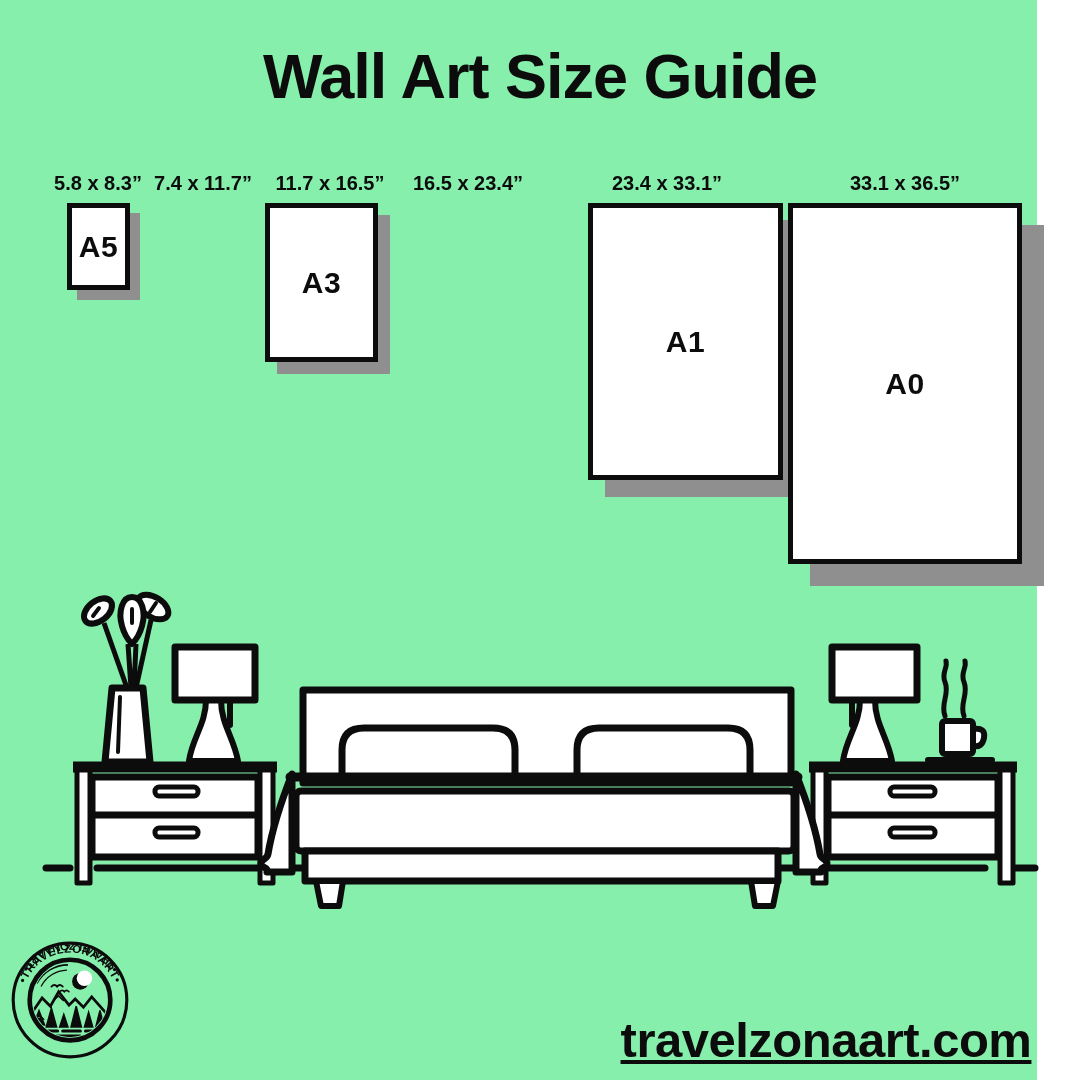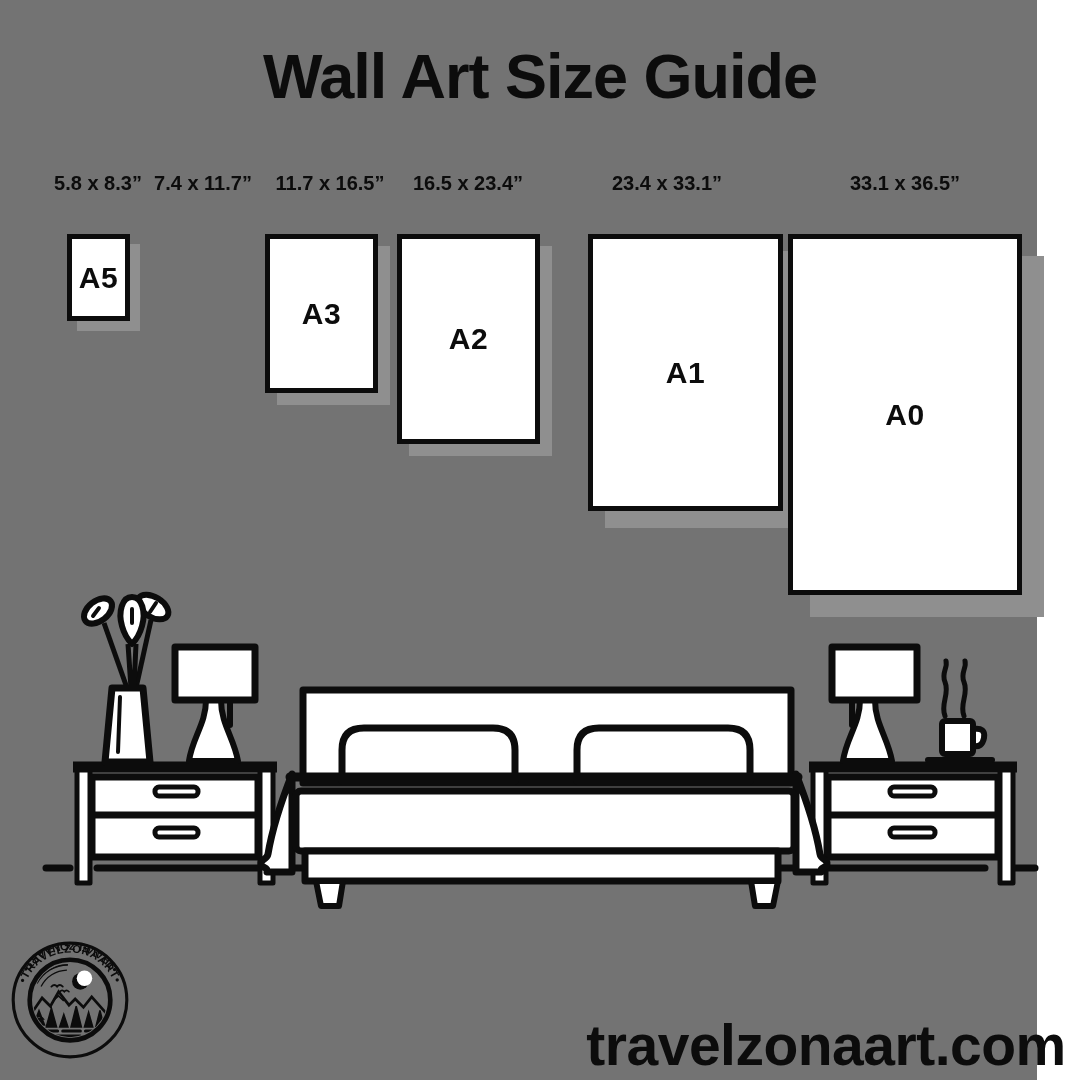--- a/index.html
+++ b/index.html
@@ -1,37 +1,37 @@
 <!DOCTYPE html>
 <html><head>
 <meta charset="utf-8">
 <style>
   * { margin:0; padding:0; box-sizing:border-box; }
   html,body { width:1080px; height:1080px; background:#ffffff; overflow:hidden;
               font-family:"Liberation Sans", sans-serif; color:#0c0c0c; }
-  .stage { position:relative; width:1037px; height:1080px; background:#737373;padding-left:46px; }
+  .stage { position:relative; width:1037px; height:1080px; background:#86efac;padding-left:46px; }
 
   .page-title { position:absolute; top:40px; left:0; width:1080px; text-align:center;
                 font-size:63px; font-weight:bold; letter-spacing:-1px; color:#0c0c0c; }
 
   .dims-label { position:absolute; top:172px; transform:translateX(-50%);
                 font-size:20px; font-weight:bold; white-space:nowrap; color:#0c0c0c; }
 
   .paper { position:absolute; background:#ffffff; border:5px solid #0c0c0c;
-           display:flex; align-items:center; justify-content:center;margin-top:31px; }
+           display:flex; align-items:center; justify-content:center; }
   .paper span { font-size:30px; font-weight:bold; color:#0c0c0c; letter-spacing:0.5px; }
 
   .room-svg { position:absolute; left:40px; top:590px; width:1000px; height:330px; }
   .room-svg path, .room-svg rect, .room-svg line, .room-svg ellipse { stroke:#0c0c0c; }
 
   .logo-svg { position:absolute; left:8px; top:938px; width:124px; height:124px; }
 
   .website { position:absolute; top:1012px; left:826px; transform:translateX(-50%);
-             font-size:57px; font-weight:bold; letter-spacing:-0.5px; white-space:nowrap;
-             color:#0c0c0c; }
+             font-size:49px; font-weight:bold; letter-spacing:-0.5px; white-space:nowrap;
+             color:#0c0c0c;text-decoration:underline; }
 </style>
 </head>
 <body>
 
 <div class="stage">
 
   <div class="page-title">Wall Art Size Guide</div>
 
   <div class="dims-label" style="left:98px">5.8 x 8.3”</div>
   <div class="paper" style="left:67px;top:203px;width:63px;height:87px;box-shadow:10px 10px 0 #8f8f8f">
@@ -39,23 +39,20 @@
   </div>
 
   <div class="dims-label" style="left:203px">7.4 x 11.7”</div>
 
   <div class="dims-label" style="left:330px">11.7 x 16.5”</div>
   <div class="paper" style="left:265px;top:203px;width:113px;height:159px;box-shadow:12px 12px 0 #8f8f8f">
     <span>A3</span>
   </div>
 
   <div class="dims-label" style="left:468px">16.5 x 23.4”</div>
-  <div class="paper" style="left:397px;top:203px;width:143px;height:210px;box-shadow:12px 12px 0 #8f8f8f">
-    <span>A2</span>
-  </div>
 
   <div class="dims-label" style="left:667px">23.4 x 33.1”</div>
   <div class="paper" style="left:588px;top:203px;width:195px;height:277px;box-shadow:17px 17px 0 #8f8f8f">
     <span>A1</span>
   </div>
 
   <div class="dims-label" style="left:905px">33.1 x 36.5”</div>
   <div class="paper" style="left:788px;top:203px;width:234px;height:361px;box-shadow:22px 22px 0 #8f8f8f">
     <span>A0</span>
   </div>

